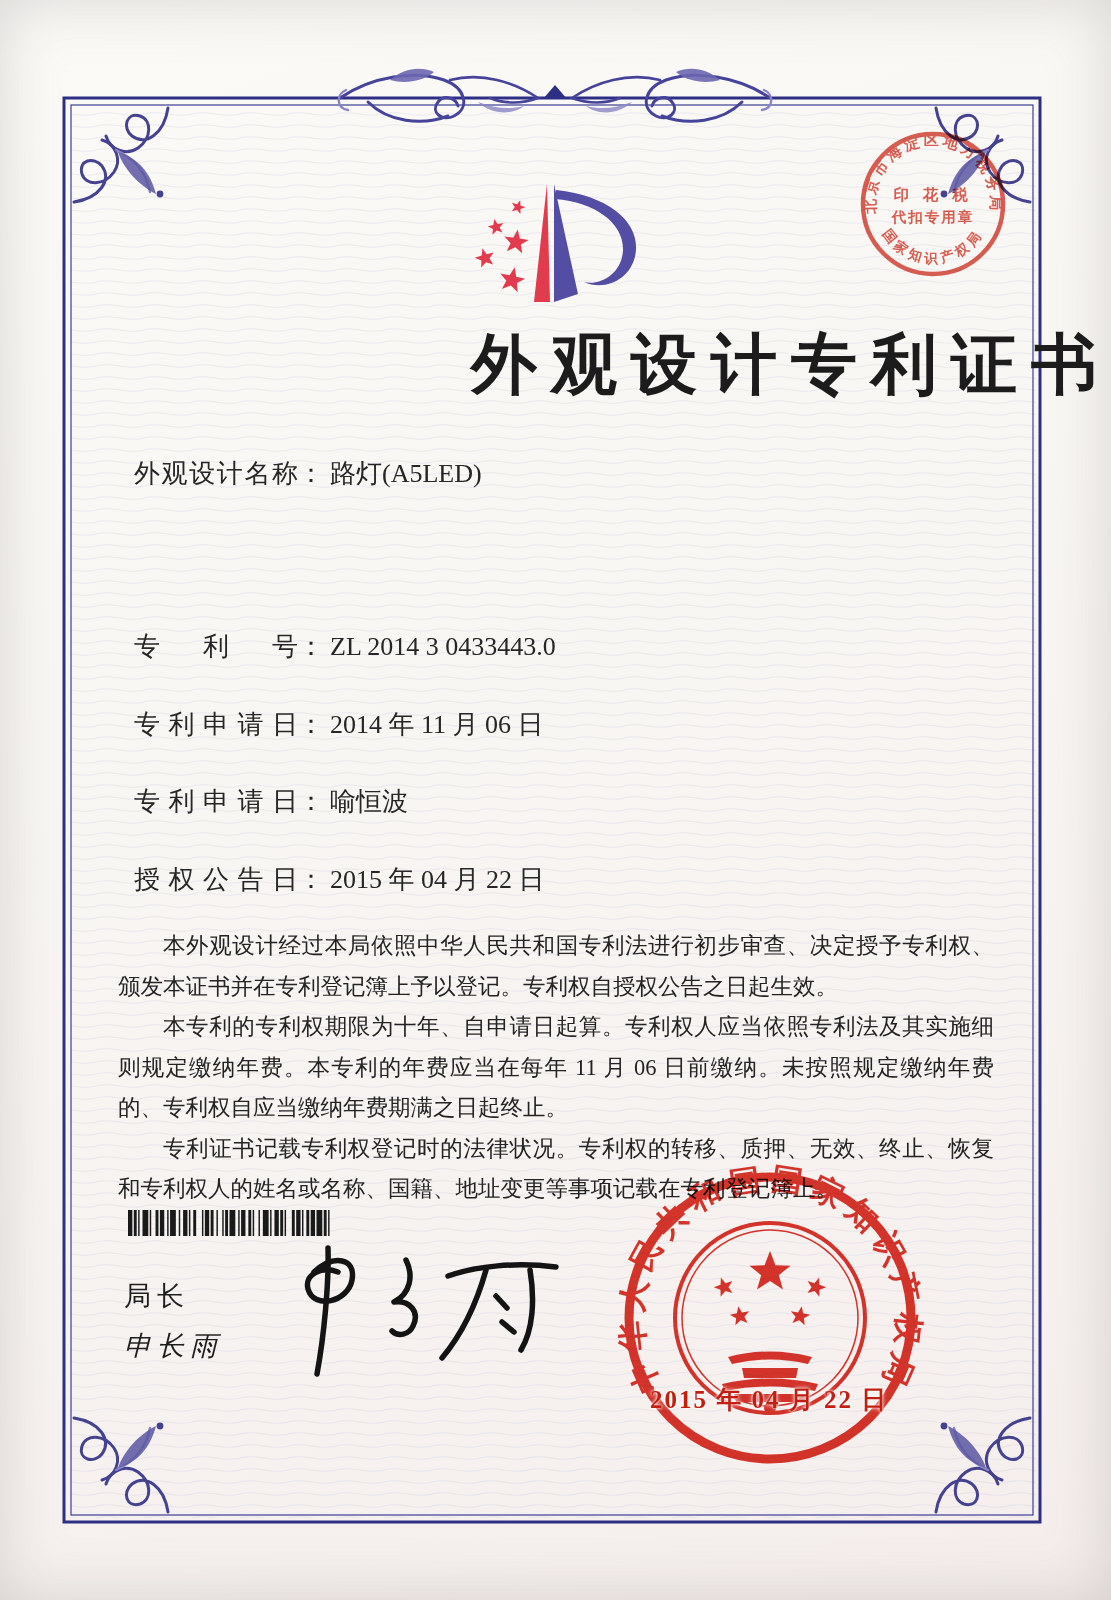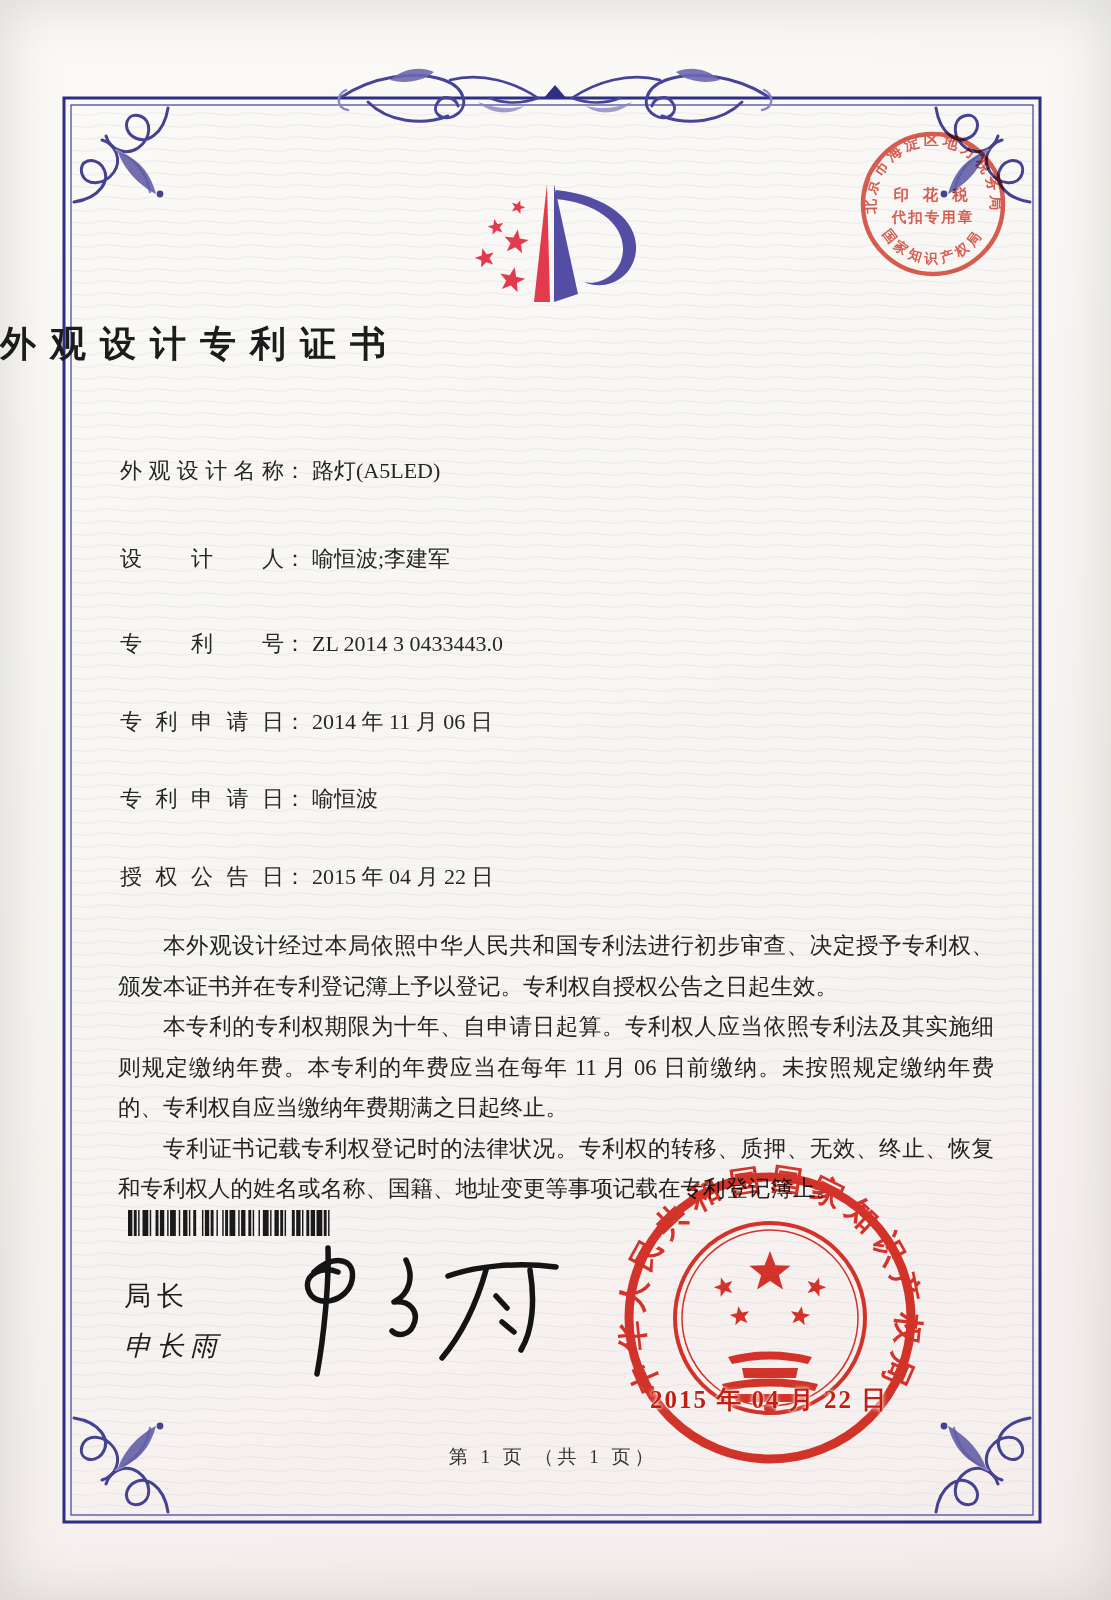--- a/index.html
+++ b/index.html
@@ -8,24 +8,24 @@
         background:linear-gradient(160deg,#fbfaf7 0%,#f8f6f2 45%,#f6f1ef 80%,#f4edec 100%);
         box-shadow:inset 0 0 60px rgba(120,115,110,.25);}
   .abs{position:absolute;}
   
   #waves{left:0;top:0;width:1111px;height:1600px;opacity:.5;}
   
   #cert-no{left:104px;top:142px;font-size:23px;letter-spacing:7px;color:#3a3a3a;}
   
   #logo{left:446px;top:170px;}
   
-  #title{left:0;top:320px;width:1111px;text-align:left;font-size:36px;font-weight:bold;
+  #title{left:0;top:320px;width:1111px;text-align:right;font-size:66px;font-weight:bold;
          letter-spacing:14px;color:#1c1c1c;}
   
-  .field{left:120px;height:34px;font-size:22px;color:#262626;white-space:nowrap;}
+  .field{left:134px;height:34px;font-size:26px;color:#262626;white-space:nowrap;}
   .flabel{display:inline-block;width:164px;text-align:justify;text-align-last:justify;vertical-align:top;}
   .fcolon{display:inline-block;margin-right:6px;}
   
   #body-text{left:118px;top:926px;width:876px;font-size:22.5px;line-height:40.5px;
              color:#232323;text-align:justify;}
   #body-text p{margin:0;text-indent:2em;}
   
   #barcode{left:128px;top:1210px;}
   
   #director-title{left:124px;top:1278px;font-size:27px;color:#1e1e1e;letter-spacing:6px;
@@ -109,23 +109,20 @@
 
     <path d="M108,14 L108,132 L132,124 Z" fill="#534da3"></path>
 
     <path d="M110,20 C164,26 192,52 190,80 C188,108 160,122 138,112 C154,116 176,104 177,80 C178,54 150,32 109,29 Z" fill="#534da3"></path>
   </svg>
 
   <div id="title" class="abs">外观设计专利证书</div>
 
   <div class="field abs" style="top:456px">
     <span class="flabel">外观设计名称</span><span class="fcolon">：</span><span>路灯(A5LED)</span>
-  </div>
-  <div class="field abs" style="top:544px">
-    <span class="flabel">设计人</span><span class="fcolon">：</span><span>喻恒波;李建军</span>
   </div>
   <div class="field abs" style="top:629px">
     <span class="flabel">专利号</span><span class="fcolon">：</span><span>ZL 2014 3 0433443.0</span>
   </div>
   <div class="field abs" style="top:707px">
     <span class="flabel">专利申请日</span><span class="fcolon">：</span><span>2014 年 11 月 06 日</span>
   </div>
   <div class="field abs" style="top:784px">
     <span class="flabel">专利申请日</span><span class="fcolon">：</span><span>喻恒波</span>
   </div>
@@ -238,15 +235,14 @@
         <path d="M132,208 L188,208 L186,218 L134,218 Z"></path>
         <path d="M112,224 Q160,213 208,224 L205,231 Q160,222 115,231 Z"></path>
         <path d="M124,234 L196,234 L194,242 L126,242 Z"></path>
         <circle cx="160" cy="248" r="6"></circle>
       </g>
     </g>
   </svg>
 
   <div id="seal-date" class="abs">2015 年 04 月 22 日</div>
 
-  <div id="footer" class="abs">第 1 页 （共 1 页）</div>
 
 </div>
 
 </body></html>

